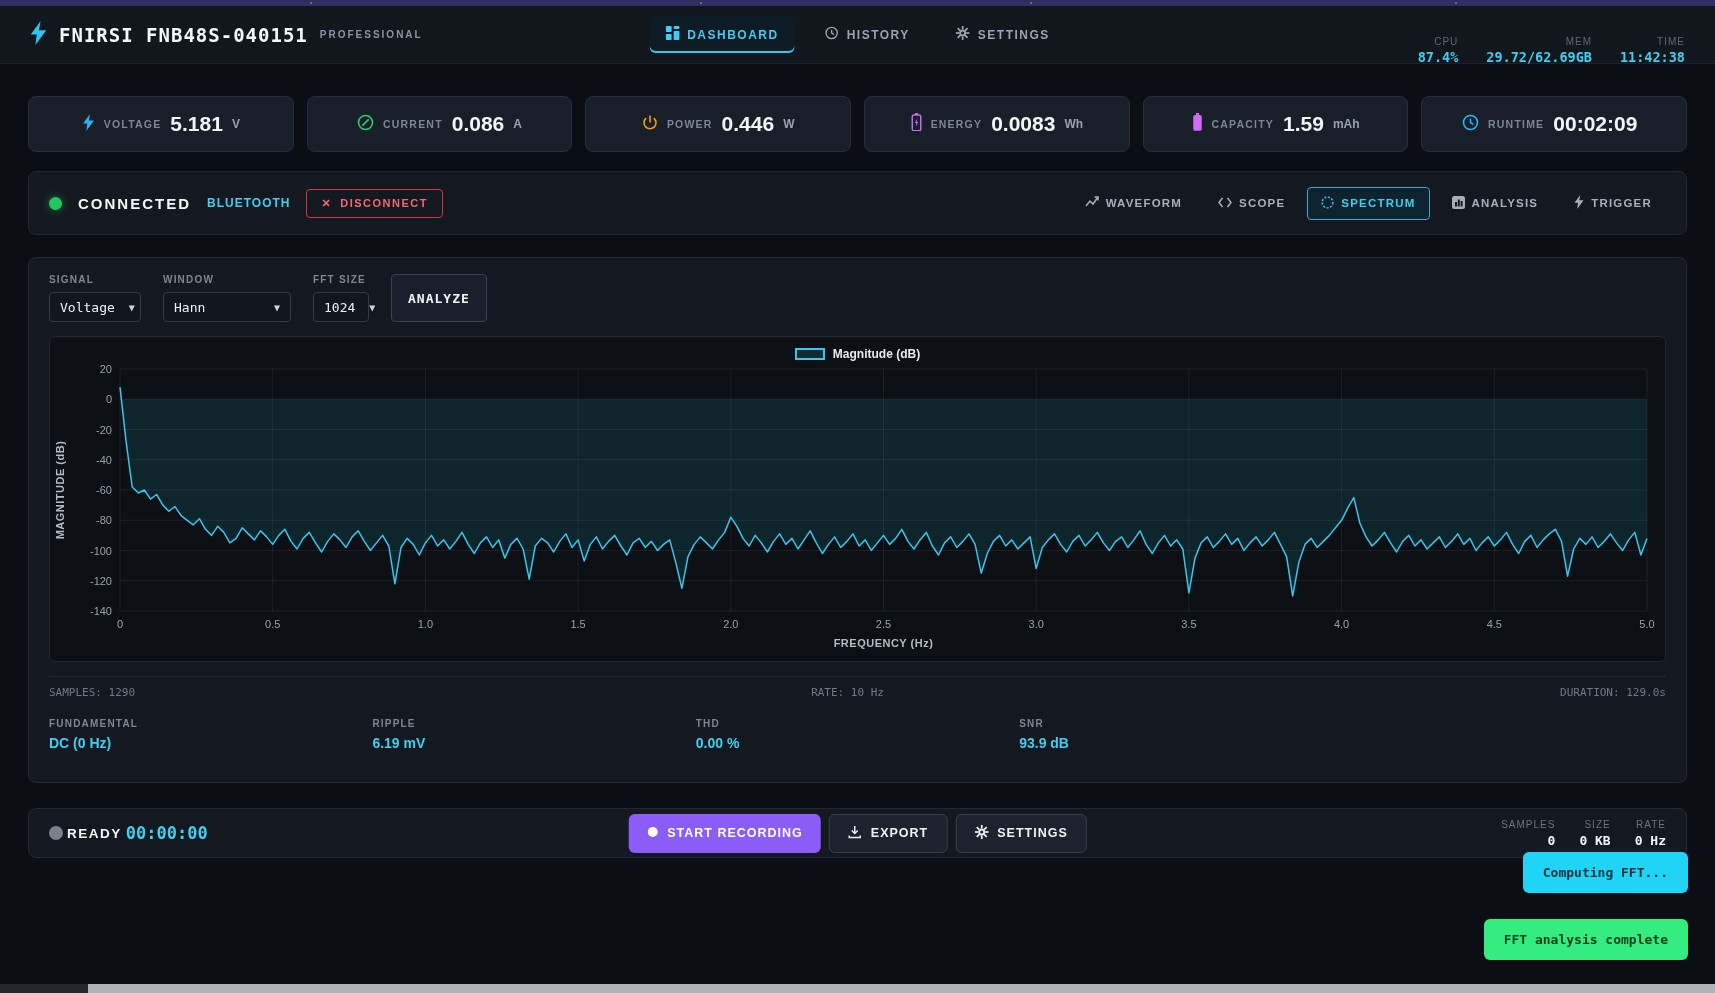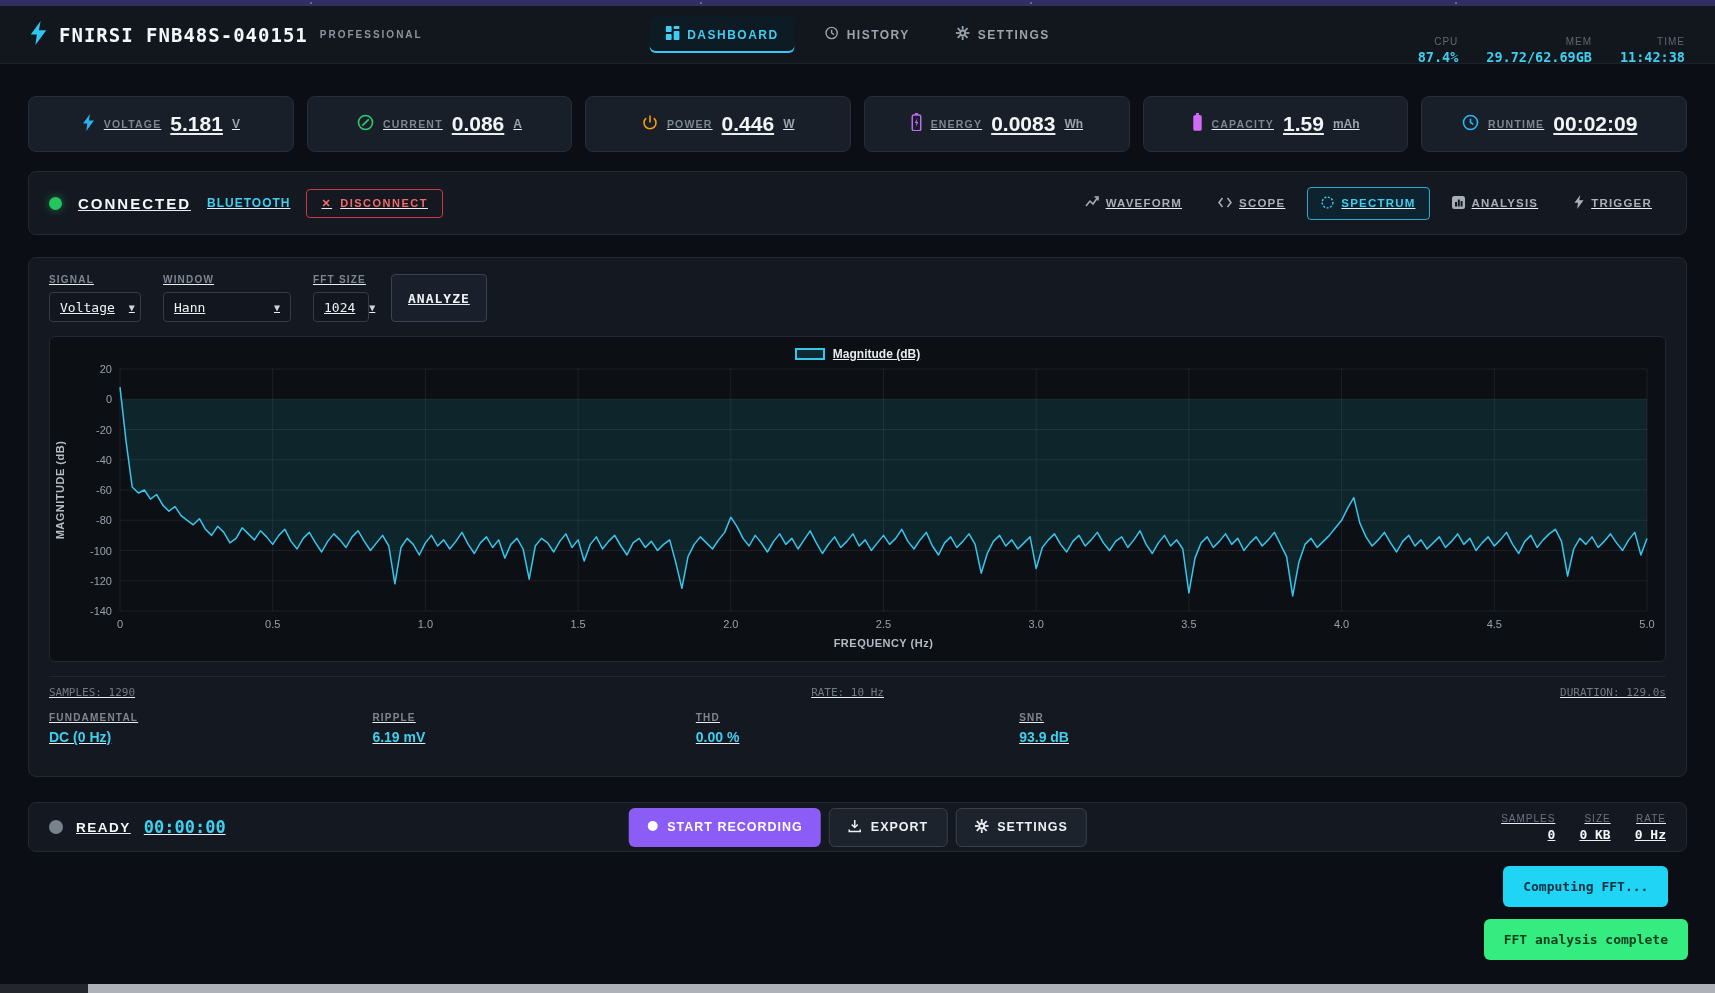--- a/index.html
+++ b/index.html
@@ -25,21 +25,21 @@
   .brand-name { font-family:"DejaVu Sans Mono", monospace; font-weight:bold; font-size:19px; letter-spacing:1px; color:#f4f7fa; }
   .brand-suffix { font-size:10px; color:#8b95a1; letter-spacing:2px; font-weight:bold; }
   .nav { position:absolute; left:50%; top:0; height:100%; transform:translateX(-50%); display:flex; align-items:center; gap:14px; }
   .tab { display:flex; align-items:center; gap:8px; padding:10px 16px; font-size:12px; font-weight:bold; letter-spacing:1.5px; color:#9aa4af; cursor:pointer; }
   .tab.active { color:#40cdf1; background:#0d1b25; border-radius:6px; box-shadow:inset 0 -2px 0 #38c7f0; }
   .hstats { margin-left:auto; display:flex; gap:28px;margin-top:32px; }
   .hstat { text-align:right; }
   .hstat .lbl { font-size:10px; color:#5f6975; letter-spacing:1px; }
   .hstat .val { font-family:"DejaVu Sans Mono", monospace; font-size:13.5px; font-weight:bold; color:#3fcfef; margin-top:2px; }
 
-  .content { padding:0 28px;text-decoration:underline; }
+  .content { padding:0 28px; }
 
   
   .metrics { display:flex; gap:13px; margin-top:32px; }
   .mcard {
     flex:1; height:56px; background:#191f29; border:1px solid #272e3a; border-radius:8px;
     display:flex; align-items:center; justify-content:center; gap:9px;
   }
   .mcard .mlbl { font-size:10.5px; color:#7d8794; letter-spacing:1.2px; font-weight:bold; }
   .mcard .mval { font-size:21px; font-weight:bold; color:#f2f5f8; }
   .mcard .munit { font-size:12px; color:#98a2ad; font-weight:bold; }
@@ -88,50 +88,50 @@
   .legend-swatch { width:30px; height:12px; border:2px solid #38c6ec; background:rgba(38,198,218,0.15); }
   .legend-label { font-size:12px; font-weight:bold; color:#e6ebf0; }
   .tick { fill:#97a1ac; font-size:11px; font-family:"Liberation Sans", sans-serif; }
   .axis-title { fill:#b3bcc6; font-size:11px; font-weight:bold; letter-spacing:0.5px; font-family:"Liberation Sans", sans-serif; }
 
   .statline {
     margin-top:14px; border-top:1px solid #222833; padding-top:9px;
     display:flex; justify-content:space-between;
     font-family:"DejaVu Sans Mono", monospace; font-size:11px; color:#707a86;
   }
-  .analysis { display:flex; margin-top:13px; }
+  .analysis { display:flex; margin-top:19px; }
   .acol { width:20%; }
   .acol .albl { font-size:10px; color:#7d8794; letter-spacing:1.2px; font-weight:bold; }
   .acol .aval { margin-top:6px; font-size:14px; font-weight:bold; color:#3fcfef; }
 
   
   .recbar {
     margin-top:25px; height:50px; background:#141921; border:1px solid #222834; border-radius:8px;
     display:flex; align-items:center; padding:0 20px; position:relative;
   }
-  .rec-left { display:flex; align-items:center; gap:13px; }
+  .rec-left { display:flex; align-items:center; gap:4px; }
   .dot-gray { width:14px; height:14px; border-radius:50%; background:#79828c; }
   .rec-status { font-size:13.5px; font-weight:bold; letter-spacing:1.5px; color:#f4f7fa; }
   .rec-timer { font-family:"DejaVu Sans Mono", monospace; font-size:17px; font-weight:bold; color:#3fcfef; }
   .rec-center { position:absolute; left:50%; transform:translateX(-50%); display:flex; gap:8px; }
   .btn-start {
     display:flex; align-items:center; gap:9px; background:#8b5cf6; border:none; border-radius:6px;
     color:#fff; font-size:12.5px; font-weight:bold; letter-spacing:1px; padding:11px 18px; cursor:pointer; font-family:inherit;
   }
   .btn-dark {
     display:flex; align-items:center; gap:9px; background:#1d232d; border:1px solid #39414d; border-radius:6px;
     color:#eef2f6; font-size:12.5px; font-weight:bold; letter-spacing:1px; padding:10px 18px; cursor:pointer; font-family:inherit;
   }
   .rec-right { margin-left:auto; display:flex; gap:24px; }
   .rstat { text-align:right; }
   .rstat .lbl { font-size:10px; color:#6a7480; letter-spacing:1px; }
   .rstat .val { font-family:"DejaVu Sans Mono", monospace; font-size:13px; font-weight:bold; color:#f2f5f8; margin-top:3px; }
 
   
-  .toasts { position:absolute; right:27px; bottom:33px; display:flex; flex-direction:column; align-items:center; gap:12px; }
+  .toasts { position:absolute; right:27px; bottom:33px; display:flex; flex-direction:column; align-items:flex-end; gap:26px; }
   .toast { border-radius:6px; padding:13px 20px; font-family:"DejaVu Sans Mono", monospace; font-size:13px; font-weight:bold; }
   .toast-cyan { background:#1fd4f5; color:#06303d; }
   .toast-green { background:#35ec80; color:#063d1c; }
 
   
   .hscroll { position:absolute; left:0; right:0; bottom:0; height:9px; background:#23262b; }
   .hscroll .thumb { position:absolute; left:88px; right:0; top:0; bottom:0; background:#aeb2b8; }
 </style>
 </head>
 <body>

